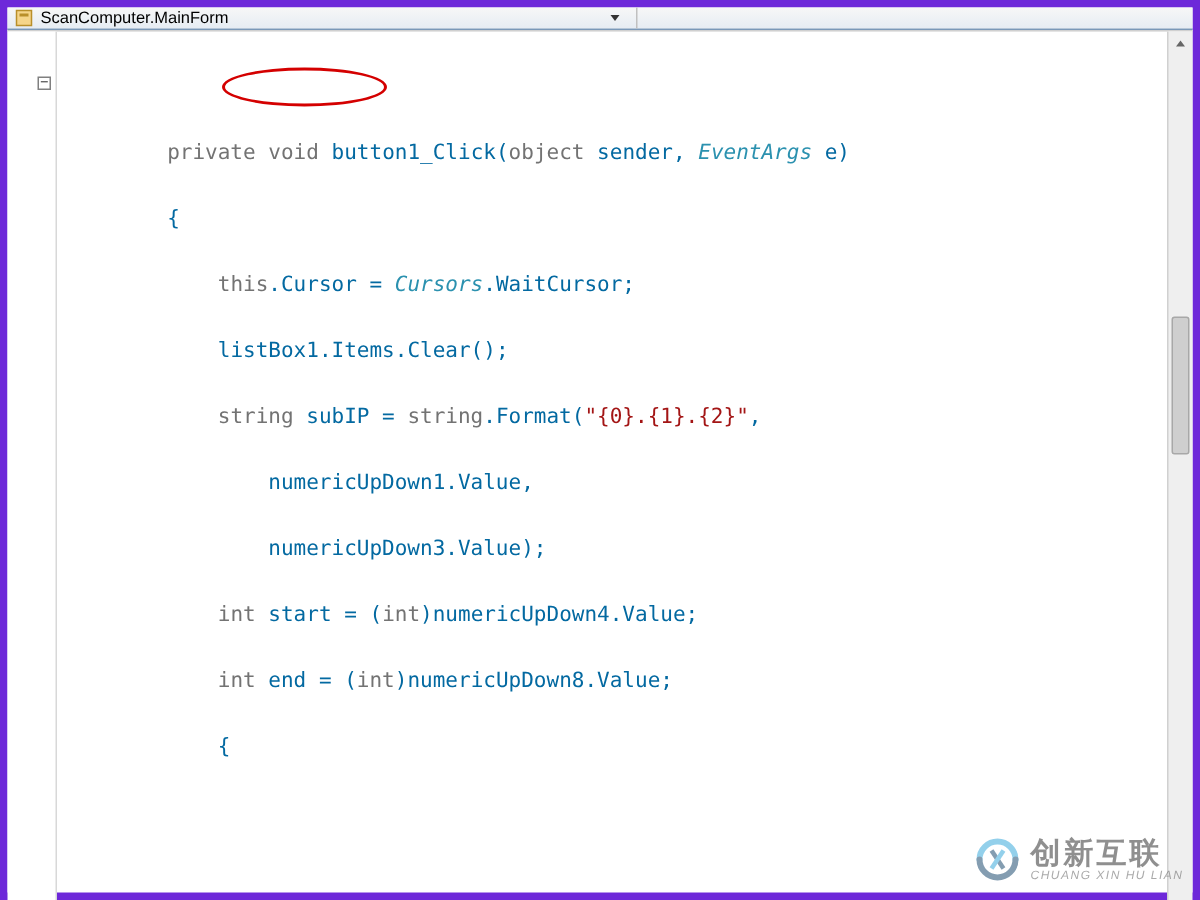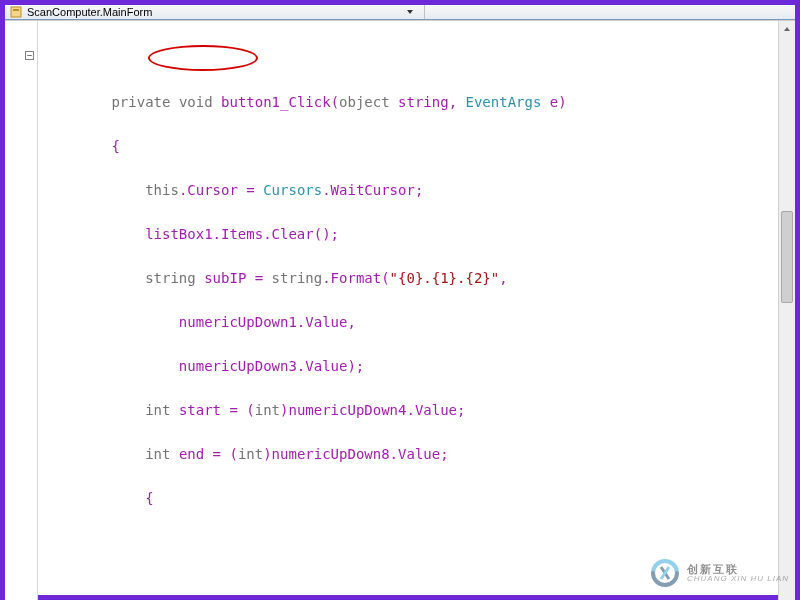--- a/index.html
+++ b/index.html
@@ -96,23 +96,23 @@
     padding: 4px 0 4px 6px;
     font-family: "NSimSun","SimSun","Consolas",monospace;
     font-size: 14px;
     line-height: 22px;
     white-space: pre;
     position: relative;
     overflow: hidden;
   }
   .code-line { white-space: pre; }
   .tk-kw { color: #737373; }
-  .tk-type { color: #2b91af; }
+  .tk-type { color: #2b91af; font-style: italic; }
   .tk-str { color: #a31515; }
-  .tk-plain { color: #a21caf; }
+  .tk-plain { color: #0369a1; }
   
   .vscroll {
     width: 16px;
     background: #efefef;
     border-left: 1px solid #d0d0d0;
     position: relative;
   }
   .vscroll .arrow {
     height: 16px;
     display:flex;align-items:center;justify-content:center;
@@ -148,21 +148,21 @@
     font-size: 12px;
     color:#333;
   }
   .wm-logo {
     width: 32px; height: 32px;
     display:flex;align-items:center;justify-content:center;
   }
   .wm-text {
     display:flex;flex-direction:column;line-height:1.1;
   }
-  .wm-cn{font-size:11px;font-weight:bold;letter-spacing:2px;color:#222;}
+  .wm-cn{font-size:20px;font-weight:bold;letter-spacing:2px;color:#222;}
   .wm-py{font-size:8px;letter-spacing:1px;color:#555;font-style:italic;}
 </style>
 </head>
 <body>
 
 <div class="root">
 
   <div class="navbar">
     <div class="nav-combo left">
       <span class="nav-icon">
@@ -182,21 +182,21 @@
 
   <div class="bar2"></div>
 
   <div class="editor-wrap">
     <div class="gutter">
       <div class="outline-toggle" style="top:30px">−</div>
     </div>
 
     <div class="code-area">
 <div class="code-line"> </div>
-<div class="code-line">        <span class="tk-kw">private</span> <span class="tk-kw">void</span> <span class="tk-plain">button1_Click</span><span class="tk-plain">(</span><span class="tk-kw">object</span><span class="tk-plain"> string, </span><span class="tk-type">EventArgs</span><span class="tk-plain"> e)</span></div>
+<div class="code-line">        <span class="tk-kw">private</span> <span class="tk-kw">void</span> <span class="tk-plain">button1_Click</span><span class="tk-plain">(</span><span class="tk-kw">object</span><span class="tk-plain"> sender, </span><span class="tk-type">EventArgs</span><span class="tk-plain"> e)</span></div>
 <div class="code-line">        <span class="tk-plain">{</span></div>
 <div class="code-line">            <span class="tk-kw">this</span><span class="tk-plain">.Cursor = </span><span class="tk-type">Cursors</span><span class="tk-plain">.WaitCursor;</span></div>
 <div class="code-line">            <span class="tk-plain">listBox1.Items.Clear();</span></div>
 <div class="code-line">            <span class="tk-kw">string</span><span class="tk-plain"> subIP = </span><span class="tk-kw">string</span><span class="tk-plain">.Format(</span><span class="tk-str">"{0}.{1}.{2}"</span><span class="tk-plain">,</span></div>
 <div class="code-line">                <span class="tk-plain">numericUpDown1.Value,</span></div>
 <div class="code-line">                <span class="tk-plain">numericUpDown3.Value);</span></div>
 <div class="code-line">            <span class="tk-kw">int</span><span class="tk-plain"> start = (</span><span class="tk-kw">int</span><span class="tk-plain">)numericUpDown4.Value;</span></div>
 <div class="code-line">            <span class="tk-kw">int</span><span class="tk-plain"> end = (</span><span class="tk-kw">int</span><span class="tk-plain">)numericUpDown8.Value;</span></div>
 <div class="code-line">            <span class="tk-plain">{</span></div>
 

